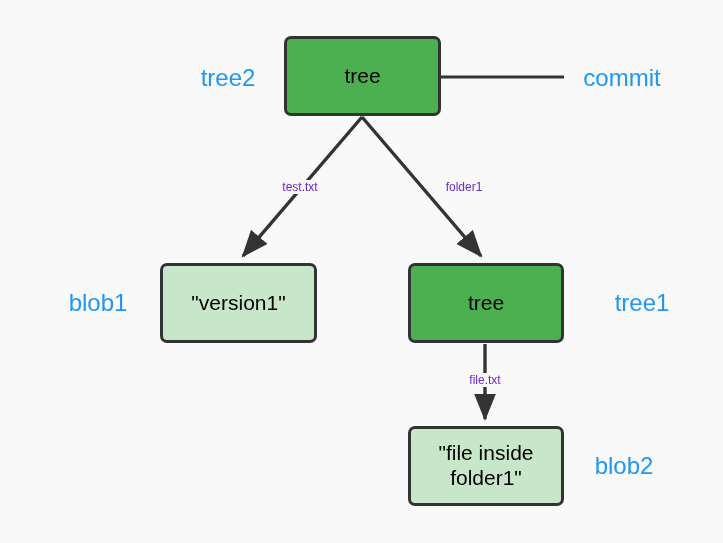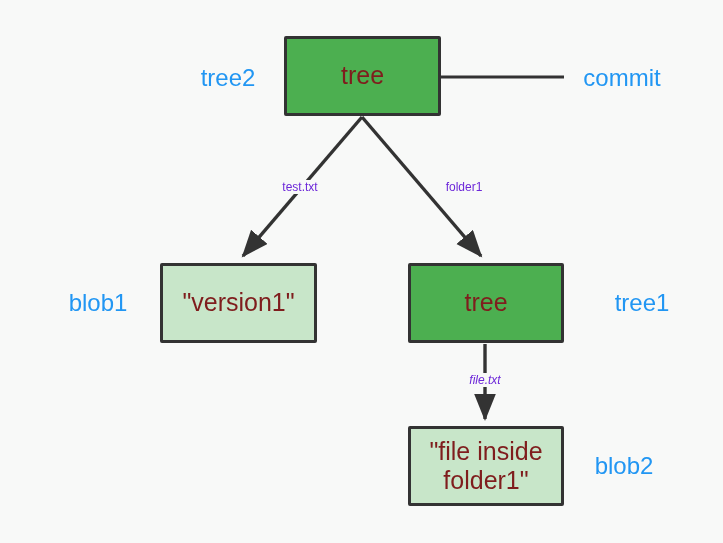--- a/index.html
+++ b/index.html
@@ -22,27 +22,27 @@
     position: absolute;
     left: 0;
     top: 0;
     width: 723px;
     height: 543px;
   }
   .node {
     position: absolute;
     box-sizing: border-box;
     border: 3px solid #333333;
-    border-radius: 2px;
+    border-radius: 7px;
     display: flex;
     align-items: center;
     justify-content: center;
     text-align: center;
-    color: #7f1d1d;
-    font-size: 25px;
+    color: #000000;
+    font-size: 21px;
     line-height: 1.18;
     white-space: pre-line;
   }
   .node.tree {
     background: #4caf50;
   }
   .node.blob {
     background: #c8e6c9;
   }
   .edge-label {
@@ -97,21 +97,21 @@
     <span>tree</span>
   </div>
 
   <div class="node blob" style="left:408px; top:426px; width:156px; height:80px;">
     <span>"file inside
 folder1"</span>
   </div>
 
   <div class="edge-label" style="left:300px; top:187px;">test.txt</div>
   <div class="edge-label" style="left:424px; top:187px;margin-left:40px;">folder1</div>
-  <div class="edge-label" style="left:485px; top:380px;font-style:italic;">file.txt</div>
+  <div class="edge-label" style="left:485px; top:380px;">file.txt</div>
 
   <div class="side-label" style="left:228px; top:78px;">tree2</div>
   <div class="side-label" style="left:622px; top:78px;">commit</div>
   <div class="side-label" style="left:98px; top:303px;">blob1</div>
   <div class="side-label" style="left:642px; top:303px;">tree1</div>
   <div class="side-label" style="left:624px; top:466px;">blob2</div>
 
 </div>
 
 </body></html>

